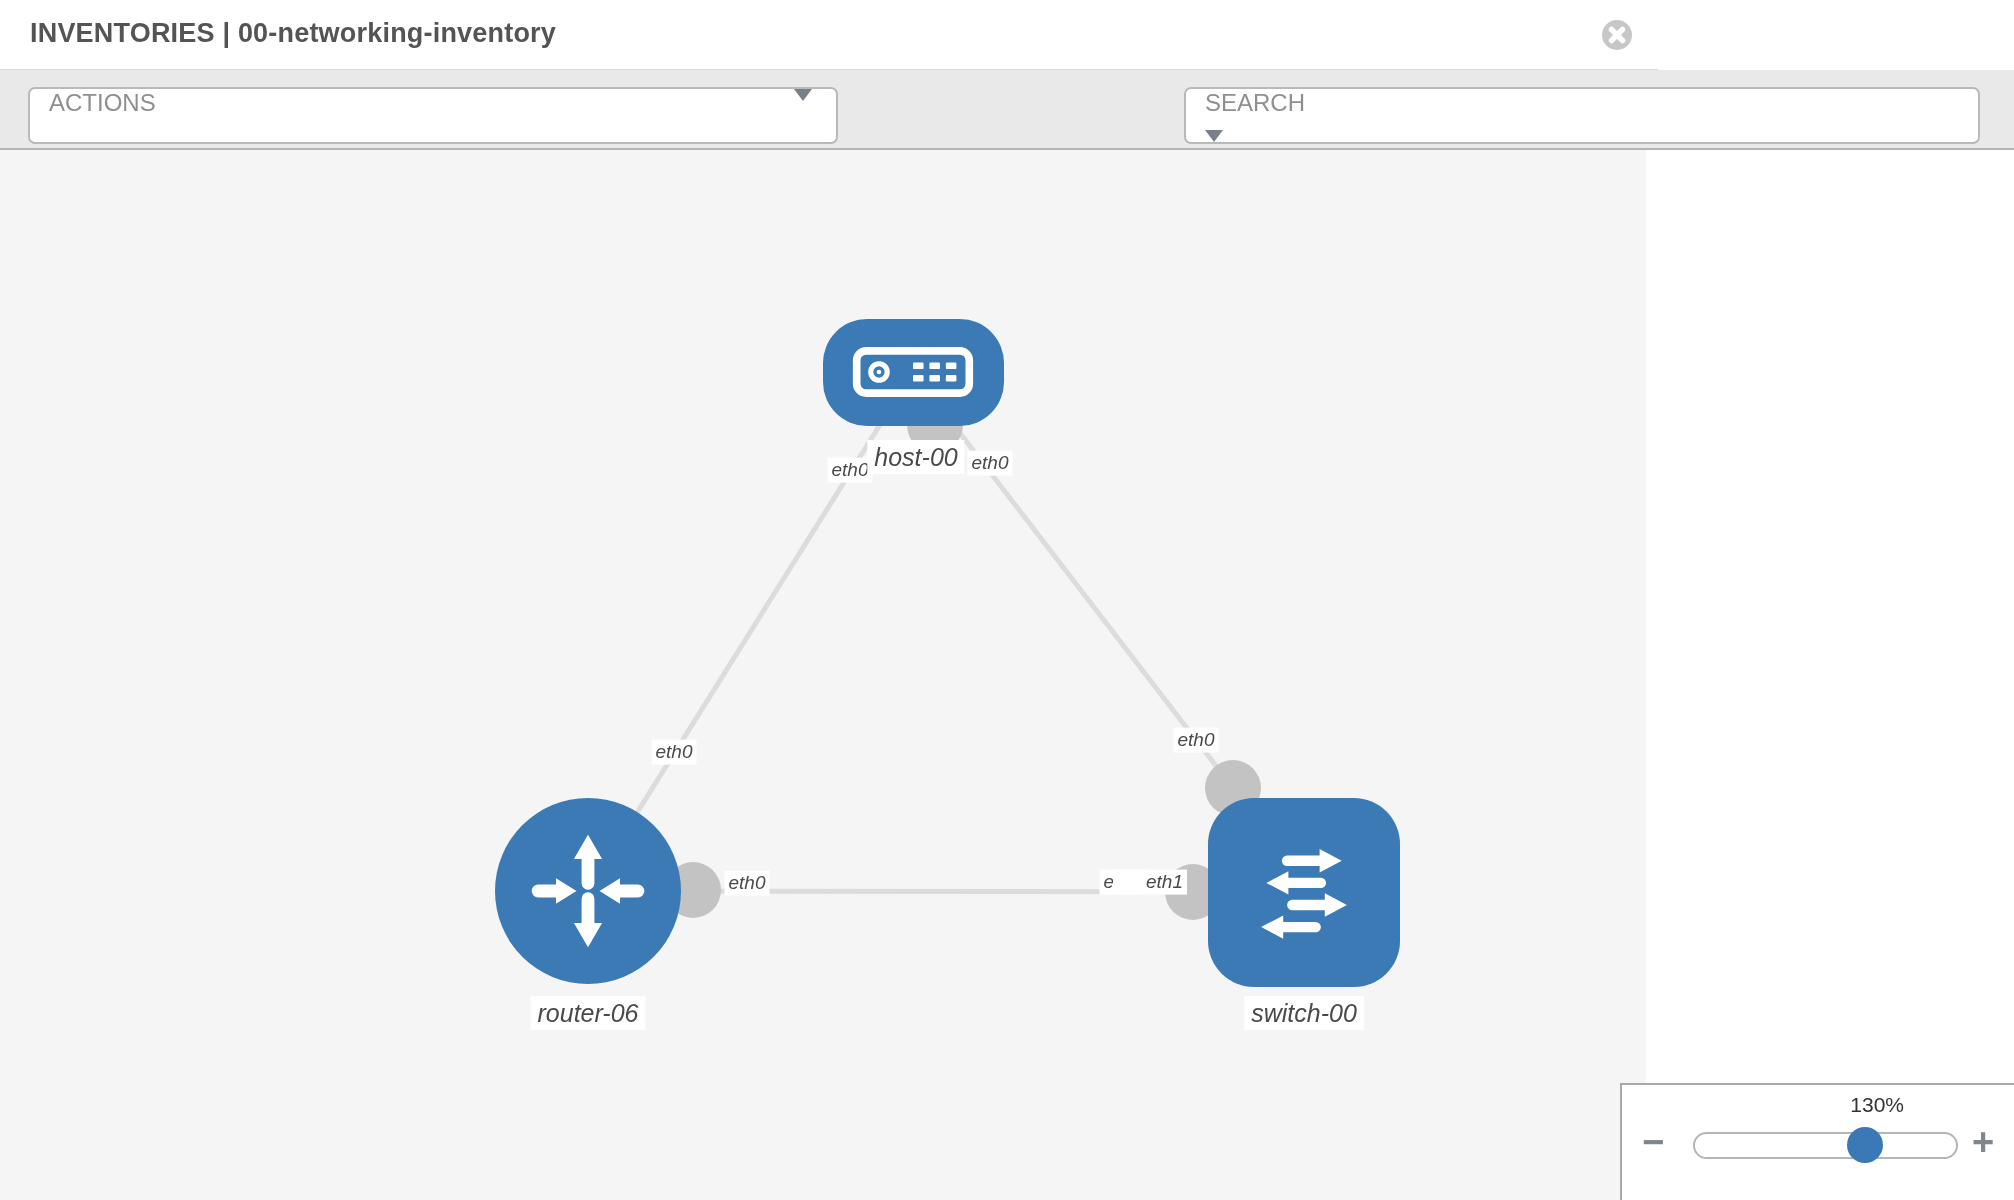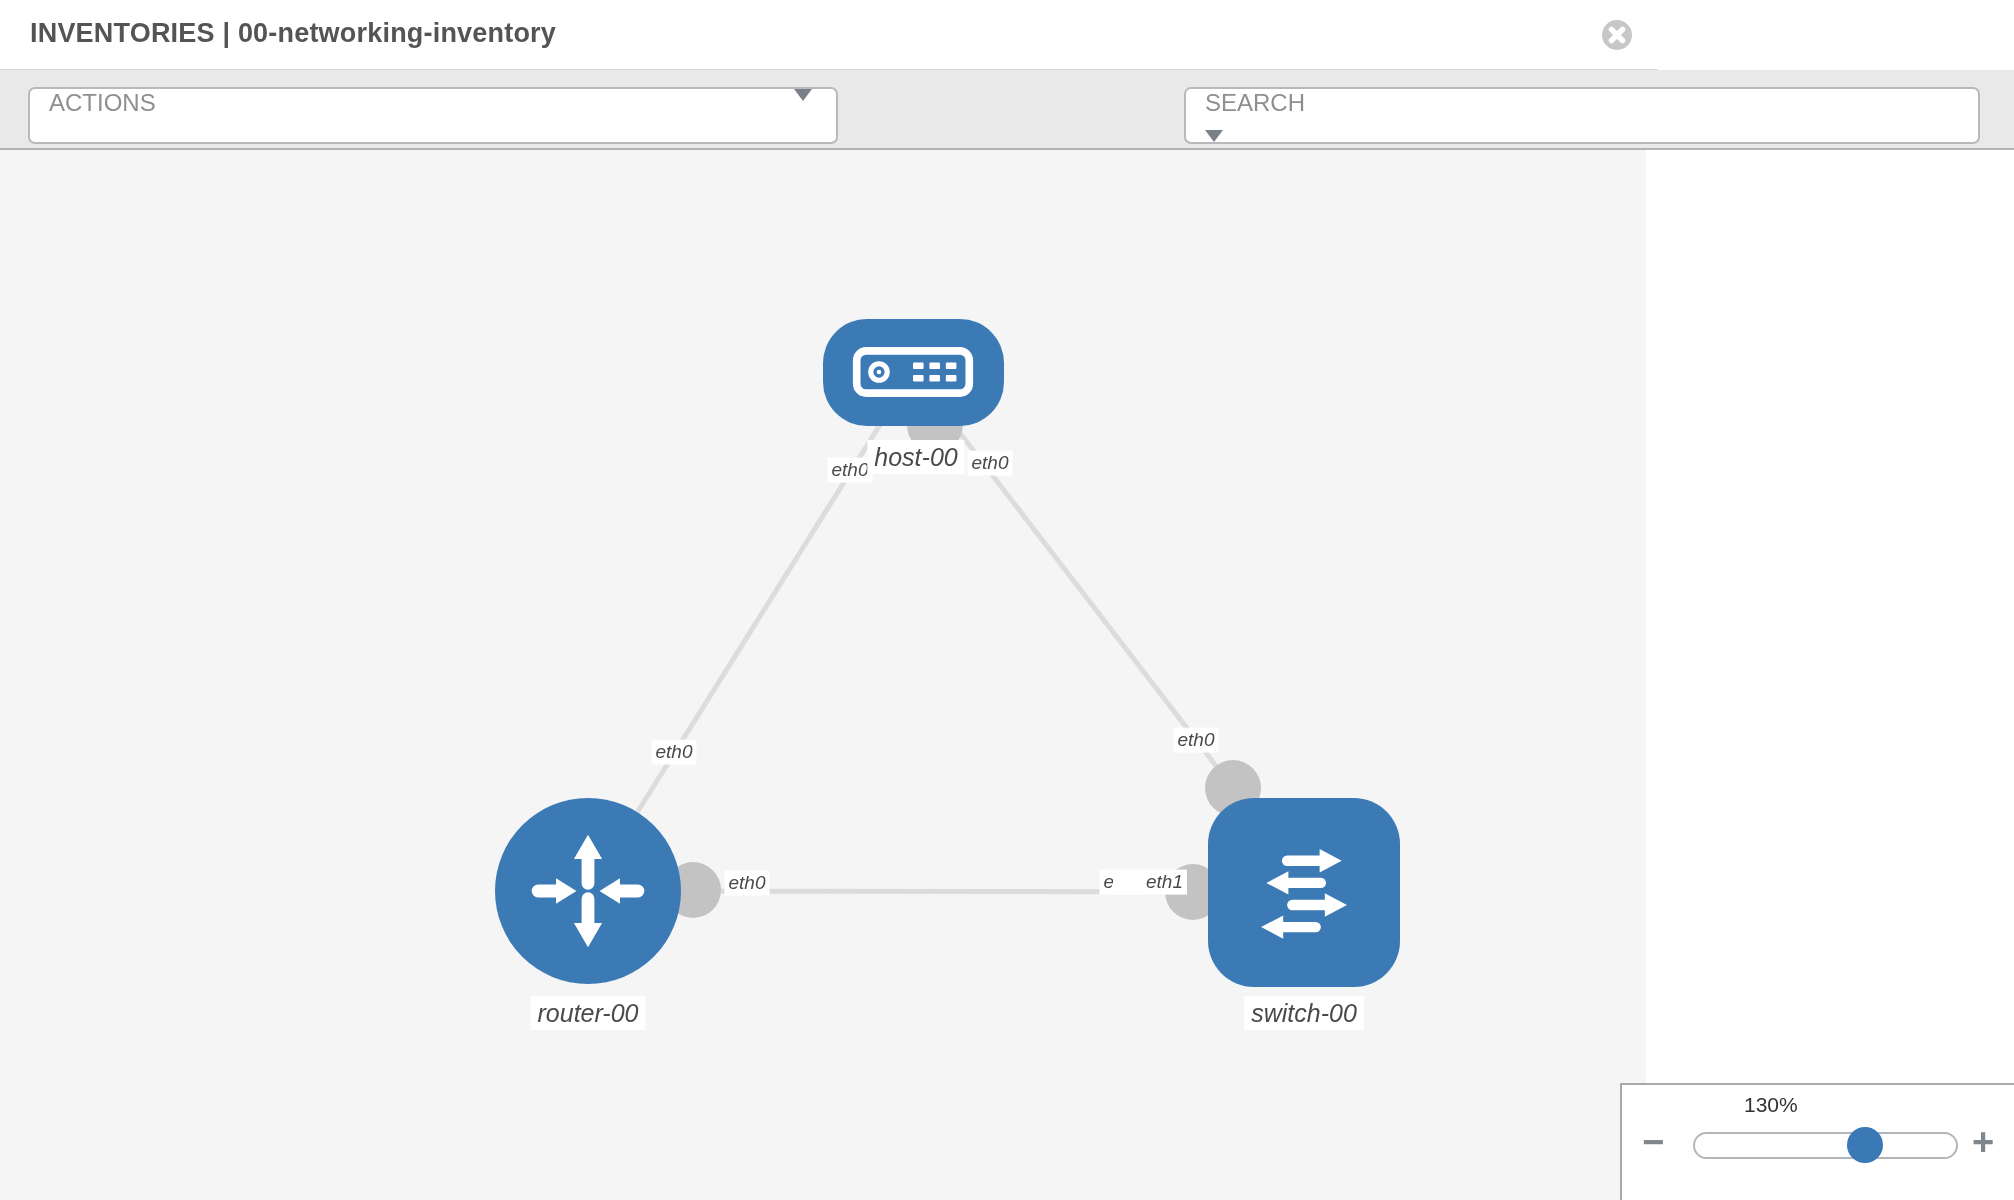--- a/index.html
+++ b/index.html
@@ -32,21 +32,21 @@
   .node.host { border-radius:44px; }
   .node.router { border-radius:50%; }
   .node.switch { border-radius:46px; }
   .node svg { display:block; }
   .tlabel { position:absolute; transform:translate(-50%,-50%); background:#fff; color:#4a4a4a; white-space:nowrap; padding:1px 4px; line-height:1.2; }
   .tlabel.iface { font-size:19px; }
   .tlabel.node-name { font-size:25px; padding:2px 7px; }
 
   
   .zoom-panel { position:absolute; left:1620px; top:1083px; width:420px; height:140px; background:#fff; border:2px solid #a9a9a9; }
-  .zoom-value { position:absolute; left:122px; top:8px; width:160px; text-align:left; font-size:21px; color:#333; }
+  .zoom-value { position:absolute; left:122px; top:8px; width:160px; text-align:right; font-size:21px; color:#333; }
   .zoom-minus,.zoom-plus { position:absolute; top:38px; font-size:38px; font-weight:bold; color:#7f868c; cursor:pointer; line-height:1; }
   .zoom-minus { left:20px; }
   .zoom-plus { left:350px; }
   .zoom-track { position:absolute; left:71px; top:47px; width:265px; height:27px; background:#fff; border:2px solid #b0b6ba; border-radius:15px; cursor:pointer; }
   .zoom-thumb { position:absolute; left:152px; top:-7px; width:36px; height:36px; border-radius:50%; background:#3a79b5; cursor:pointer; }
 </style>
 </head>
 <body>
 
 <div id="root">
@@ -148,21 +148,21 @@
 
     <div id="labels-layer">
         <span class="tlabel iface" style="left: 850px; top: 320px;">eth0</span>
         <span class="tlabel iface" style="left: 990px; top: 313px;">eth0</span>
         <span class="tlabel node-name" style="left: 916px; top: 307px;">host-00</span>
         <span class="tlabel iface" style="left: 674px; top: 602px;">eth0</span>
         <span class="tlabel iface" style="left: 747px; top: 733px;">eth0</span>
         <span class="tlabel iface" style="left: 1122px; top: 732px;">eth0</span>
         <span class="tlabel iface" style="left: 1150px; top: 732px; padding-left: 33px;">eth1</span>
         <span class="tlabel iface" style="left: 1196px; top: 590px;">eth0</span>
-        <span class="tlabel node-name" style="left: 588px; top: 863px;">router-00</span>
+        <span class="tlabel node-name" style="left: 588px; top: 863px;">router-06</span>
         <span class="tlabel node-name" style="left: 1304px; top: 863px;">switch-00</span>
       </div>
   </div>
 
   <div class="zoom-panel">
     <div class="zoom-value">130%</div>
     <span class="zoom-minus">−</span>
     <div class="zoom-track">
       <div class="zoom-thumb"></div>
     </div>

